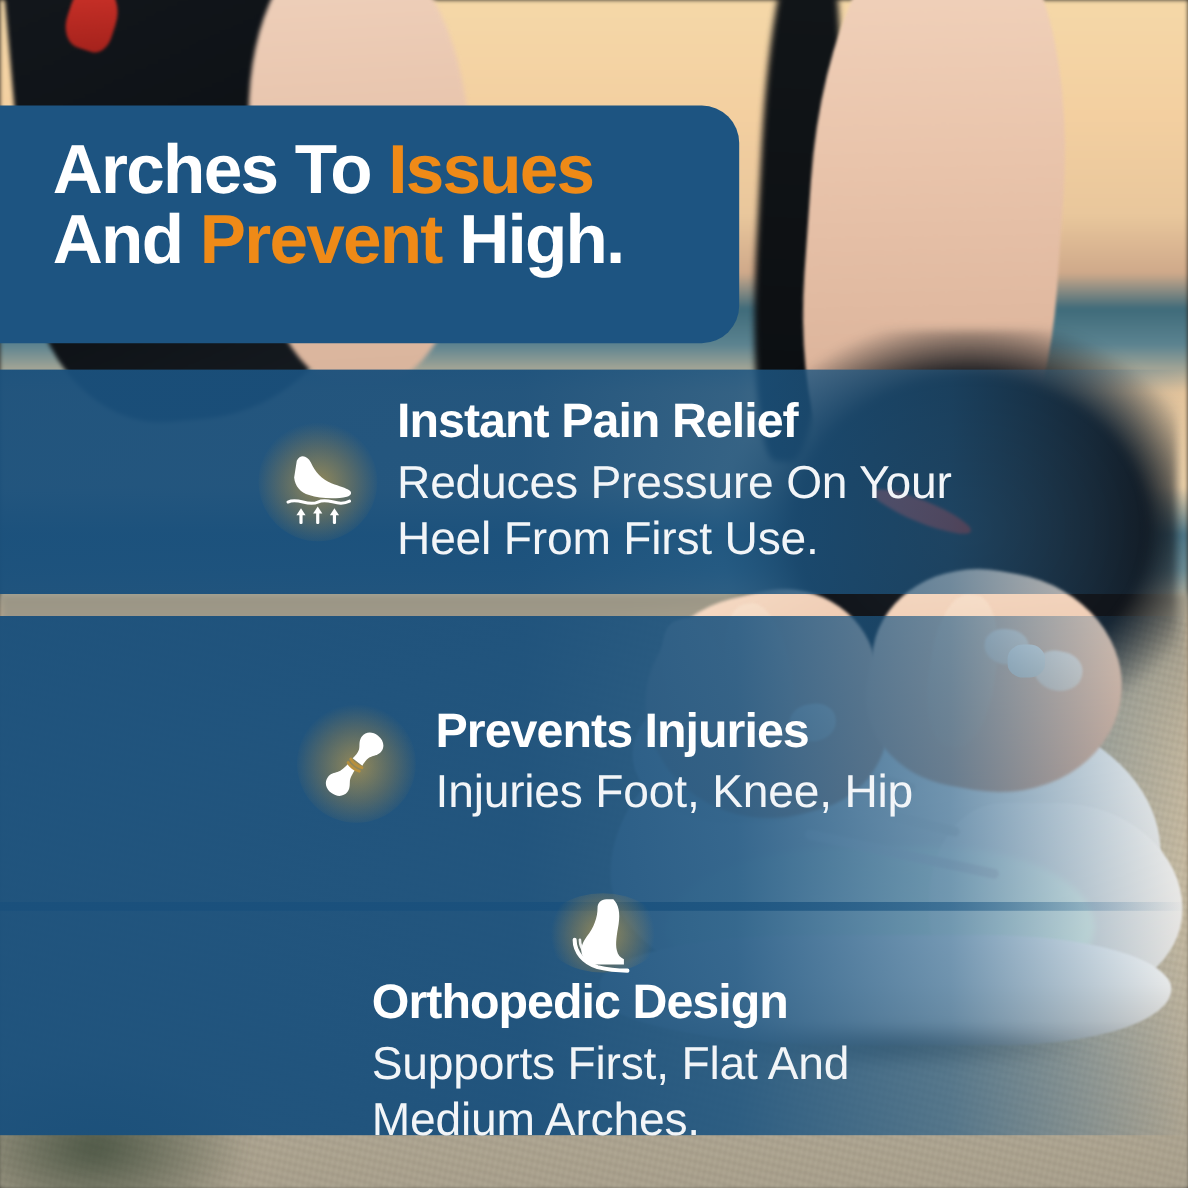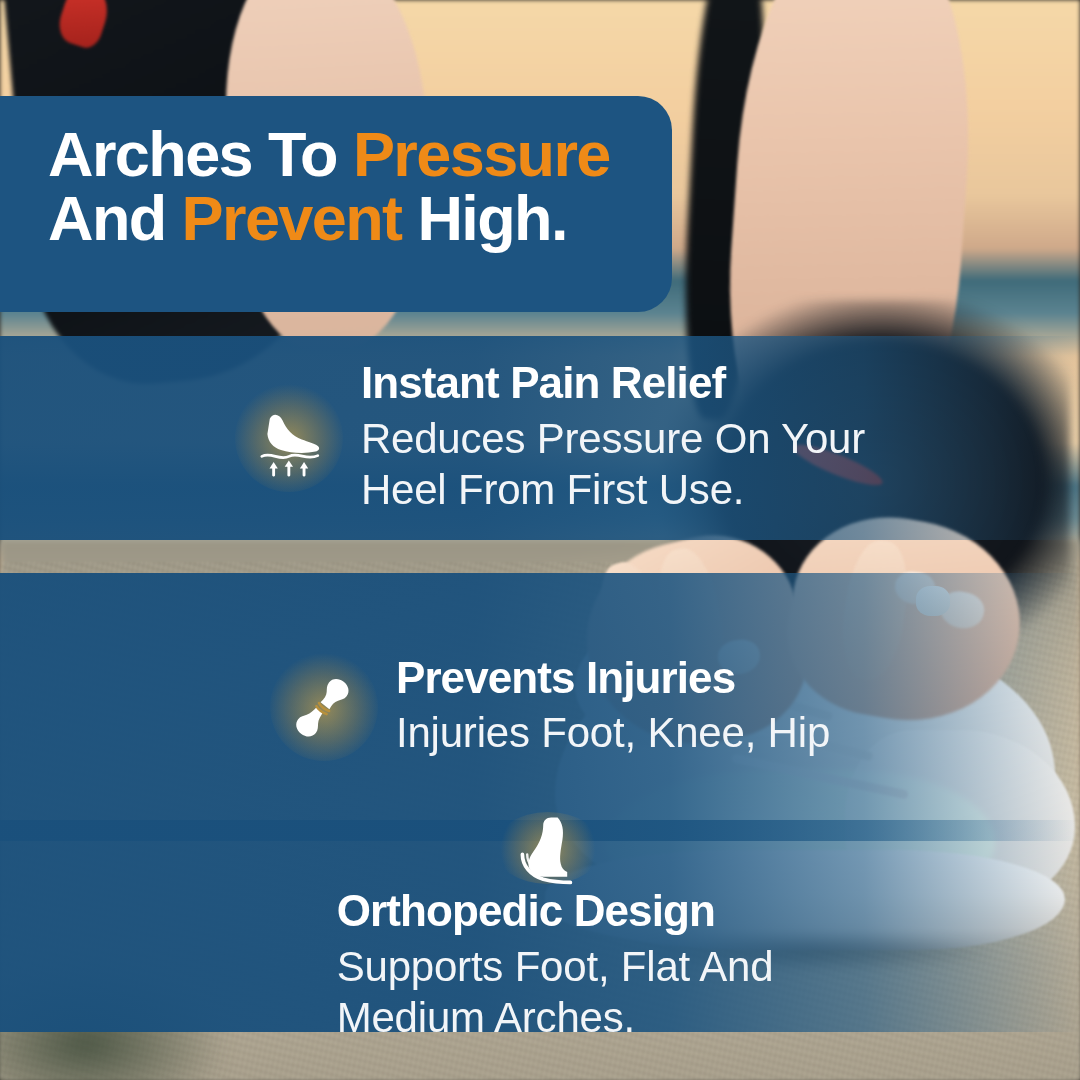--- a/index.html
+++ b/index.html
@@ -221,21 +221,21 @@
       rgba(26,80,124,.96) 0%,
       rgba(26,80,124,.95) 44%,
       rgba(28,84,128,.88) 62%,
       rgba(32,90,134,.62) 80%,
       rgba(38,96,140,.26) 92%,
       rgba(44,102,146,0) 100%);
     pointer-events:none;
   }
 
   .f1 { top:336px;  width:1080px; height:204px; }
-  .f2 { top:560px;  width:1080px; height:268px;margin-top:13px; }
+  .f2 { top:560px;  width:1080px; height:268px; }
   .f3 { top:820px;  width:1080px; height:212px;flex-direction:column; }
 
   .icon-wrap {
     position:relative; z-index:2;
     width:116px; min-width:116px; height:116px;
     display:flex; align-items:center; justify-content:center;
   }
   .icon-glow {
     position:absolute; inset:4px;
     background:radial-gradient(circle at 50% 52%, rgba(240,180,60,.55) 0%, rgba(224,160,48,.26) 42%, rgba(210,150,40,0) 72%);
@@ -298,21 +298,21 @@
     <div class="nail" style="left:718px;top:640px;width:42px;height:34px;transform:rotate(-8deg);"></div>
     <div class="finger" style="left:845px;top:540px;width:60px;height:140px;transform:rotate(8deg);"></div>
     <div class="nail" style="left:940px;top:592px;width:44px;height:36px;transform:rotate(12deg);"></div>
     <div class="nail" style="left:895px;top:572px;width:40px;height:32px;transform:rotate(6deg);"></div>
     <div class="ring"></div>
     <div class="bracelet"></div>
   </div>
 
   <div class="headline-panel">
     <div class="headline">
-      <span>Arches To </span><span class="hl-accent">Pressure</span><br>
+      <span>Arches To </span><span class="hl-accent">Issues</span><br>
       <span>And </span><span class="hl-accent">Prevent</span><span> High.</span>
     </div>
   </div>
 
   <div class="feature f1">
     <div class="veil"></div>
     <div class="icon-wrap">
       <div class="icon-glow"></div>
       <svg viewBox="0 0 100 100" aria-hidden="true">
         <path fill="#ffffff" d="M26 26 C30 18 38 20 42 28 C47 39 54 47 66 52 C74 55 82 57 86 60
@@ -368,19 +368,19 @@
         <path fill="#ffffff" d="M62 12 C68 18 70 28 68 40 C66 52 64 62 66 70 C67 75 70 78 74 80
                                  L74 86 L44 86 C36 86 30 82 27 76 C24 70 26 62 32 54
                                  C40 44 44 32 44 22 C44 16 48 12 54 12 Z"></path>
         <path fill="none" stroke="#ffffff" stroke-width="4.6" stroke-linecap="round" d="M18 58 C18 72 28 84 44 89 C56 92 68 93 78 93"></path>
         <path fill="none" stroke="#ffffff" stroke-width="3" stroke-linecap="round" opacity=".9" d="M24 58 C24 69 32 79 46 83"></path>
       </svg>
     </div>
     <div class="f-text">
       <div class="f-title">Orthopedic Design</div>
       <div class="f-desc">
-        <span>Supports Foot, Flat And</span><br>
+        <span>Supports First, Flat And</span><br>
         <span>Medium Arches.</span>
       </div>
     </div>
   </div>
 
 </div>
 
 </body></html>

